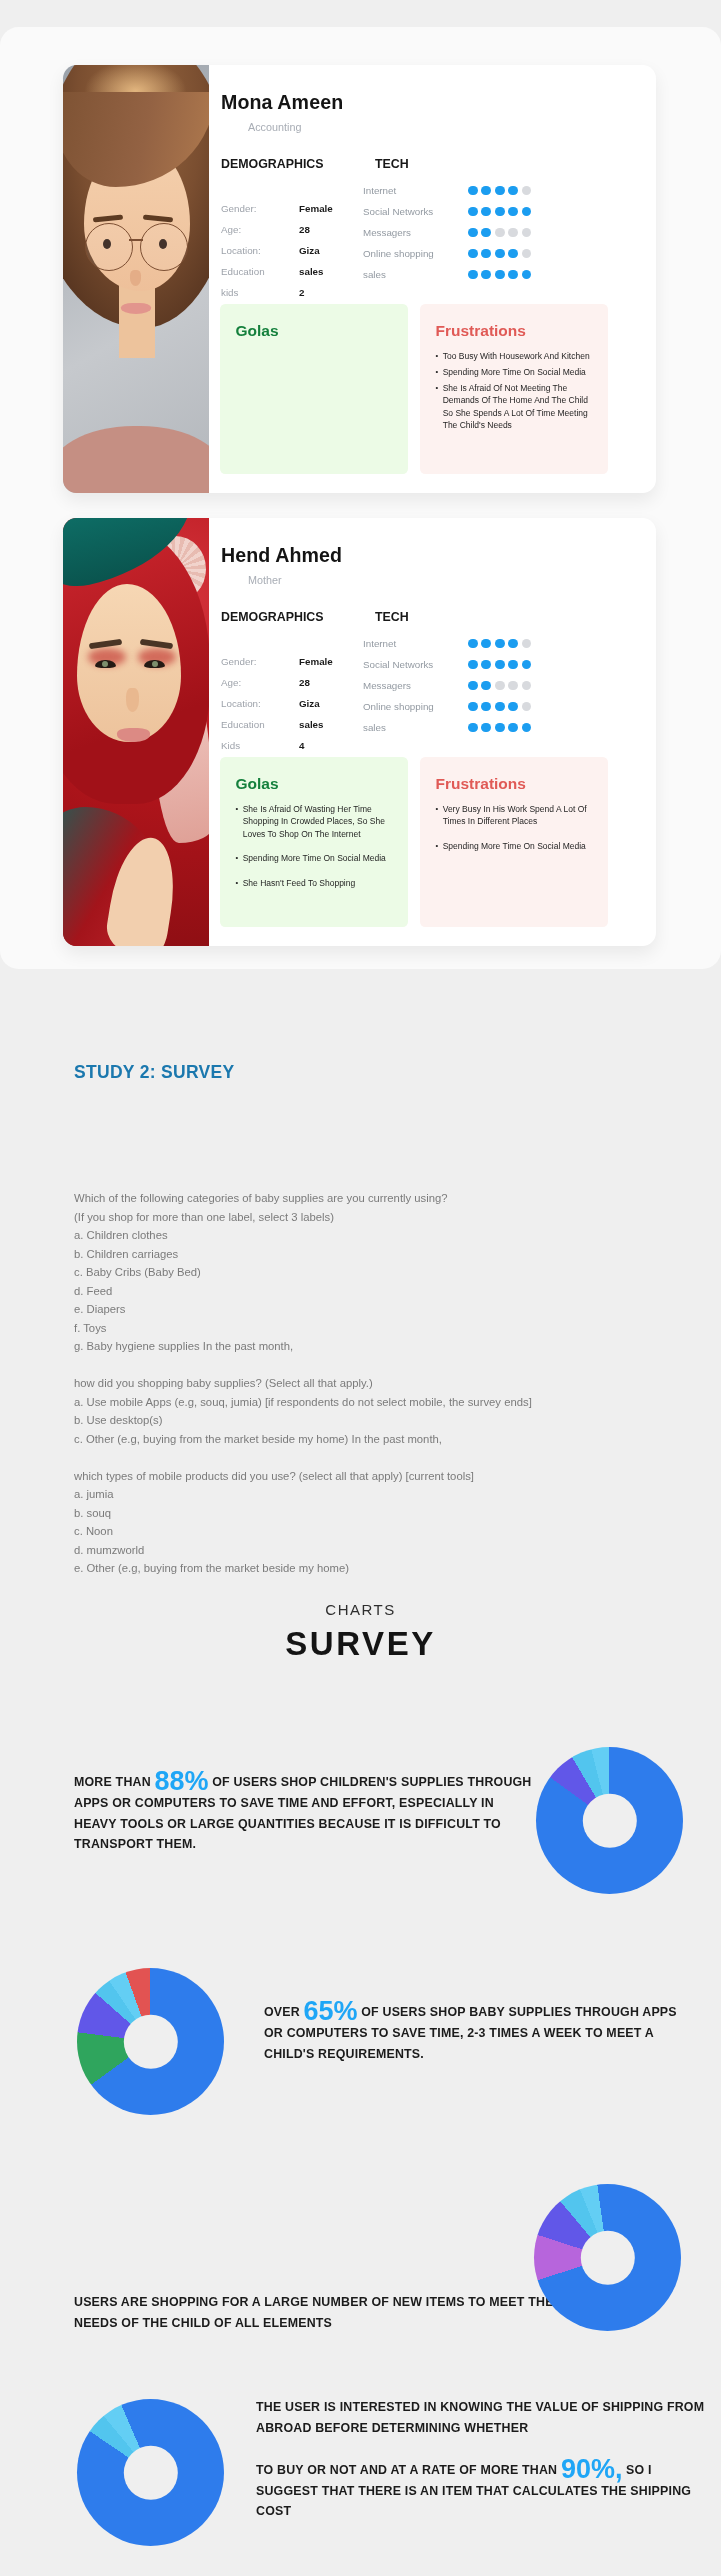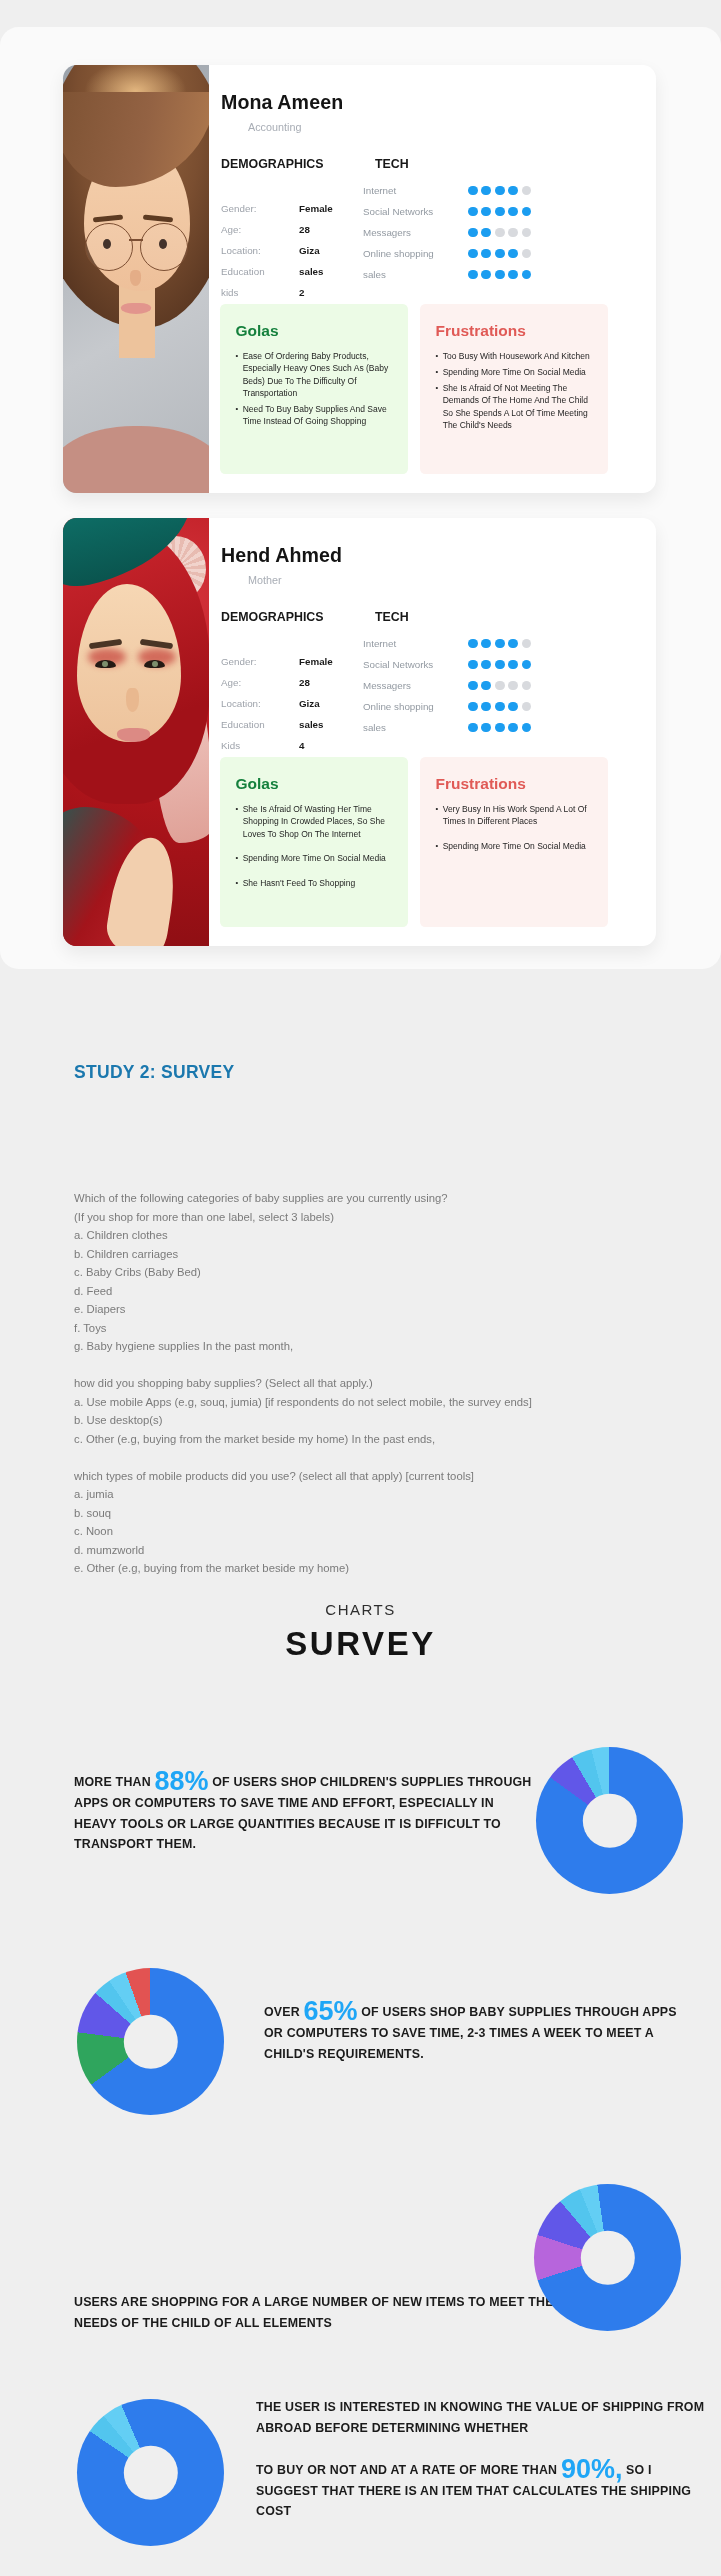--- a/index.html
+++ b/index.html
@@ -203,24 +203,20 @@
             <span class="dot on"></span>
             <span class="dot on"></span>
             <span class="dot on"></span>
             <span class="dot on"></span>
             <span class="dot on"></span>
           </span>
         </div>
       </div>
     <div class="box box-goals">
       <h3>Golas</h3>
-      <ul>
-          <li>Ease Of Ordering Baby Products, Especially Heavy Ones Such As (Baby Beds) Due To The Difficulty Of Transportation</li>
-          <li>Need To Buy Baby Supplies And Save Time Instead Of Going Shopping</li>
-        </ul>
     </div>
     <div class="box box-frus">
       <h3>Frustrations</h3>
       <ul>
           <li>Too Busy With Housework And Kitchen</li>
           <li>Spending More Time On Social Media</li>
           <li>She Is Afraid Of Not Meeting The Demands Of The Home And The Child So She Spends A Lot Of Time Meeting The Child's Needs</li>
         </ul>
     </div>
   </section>
@@ -350,21 +346,21 @@
       <p>b. Children carriages</p>
       <p>c. Baby Cribs (Baby Bed)</p>
       <p>d. Feed</p>
       <p>e. Diapers</p>
       <p>f. Toys</p>
       <p>g. Baby hygiene supplies In the past month,</p>
       <p></p>
       <p>how did you shopping baby supplies? (Select all that apply.)</p>
       <p>a. Use mobile Apps (e.g, souq, jumia) [if respondents do not select mobile, the survey ends]</p>
       <p>b. Use desktop(s)</p>
-      <p>c. Other (e.g, buying from the market beside my home) In the past ends,</p>
+      <p>c. Other (e.g, buying from the market beside my home) In the past month,</p>
       <p></p>
       <p>which types of mobile products did you use? (select all that apply) [current tools]</p>
       <p>a. jumia</p>
       <p>b. souq</p>
       <p>c. Noon</p>
       <p>d. mumzworld</p>
       <p>e. Other (e.g, buying from the market beside my home)</p>
     </div>
 
   <div class="abs charts-kicker">CHARTS</div>

